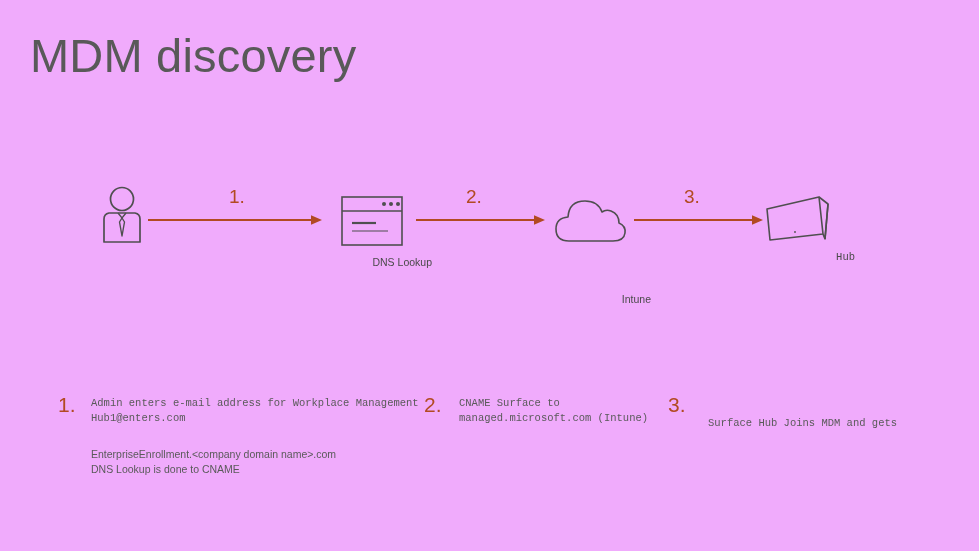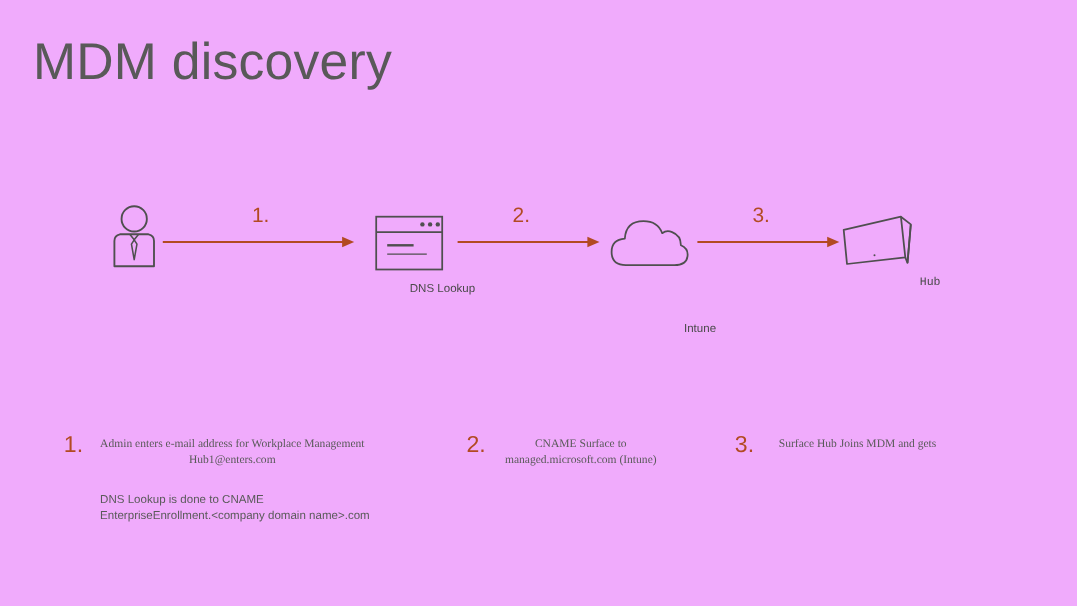--- a/index.html
+++ b/index.html
@@ -80,22 +80,21 @@
     color: #b24a22;
     font-family: "Liberation Sans", sans-serif;
     line-height: 1;
   }
   .caption-body {
     position: absolute;
     top: 2px;
     font-size: 10.5px;
     line-height: 15px;
     color: #5a5a5a;
-    font-family: Liberation Serif, serif;
-    text-align: center;
+    font-family: Liberation Mono, monospace;
   }
   .caption-body .line {
     display: block;
     white-space: nowrap;
   }
   .caption-extra {
     position: absolute;
     font-size: 10.5px;
     line-height: 15px;
     color: #5a5a5a;
@@ -190,32 +189,32 @@
   </div>
 
   <div class="caption" style="left:58px; top:394px; width:350px;">
     <div class="caption-num">1.</div>
     <div class="caption-body" style="left:33px;">
       <span class="line">Admin enters e-mail address for Workplace Management</span>
       <span class="line">Hub1@enters.com</span>
     </div>
   </div>
   <div class="caption-extra" style="left:91px; top:447px; width:330px;">
+    <span class="line">EnterpriseEnrollment.&lt;company domain name&gt;.com</span>
     <span class="line">DNS Lookup is done to CNAME</span>
-    <span class="line">EnterpriseEnrollment.&lt;company domain name&gt;.com</span>
   </div>
 
   <div class="caption" style="left:424px; top:394px; width:220px;">
     <div class="caption-num">2.</div>
     <div class="caption-body" style="left:35px;">
       <span class="line">CNAME Surface to</span>
       <span class="line">managed.microsoft.com (Intune)</span>
     </div>
   </div>
 
   <div class="caption" style="left:668px; top:394px; width:250px;">
     <div class="caption-num">3.</div>
-    <div class="caption-body" style="left:40px;">
+    <div class="caption-body" style="left:40px;margin-top:20px;">
       <span class="line">Surface Hub Joins MDM and gets</span>
     </div>
   </div>
 
 </div>
 
 </body></html>

